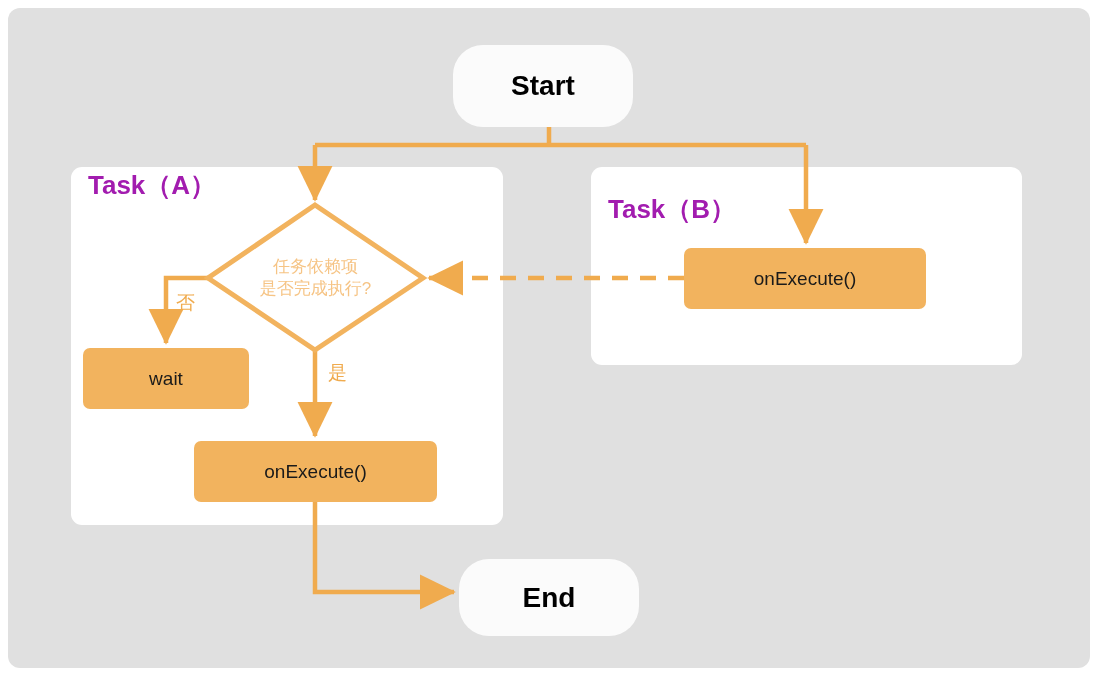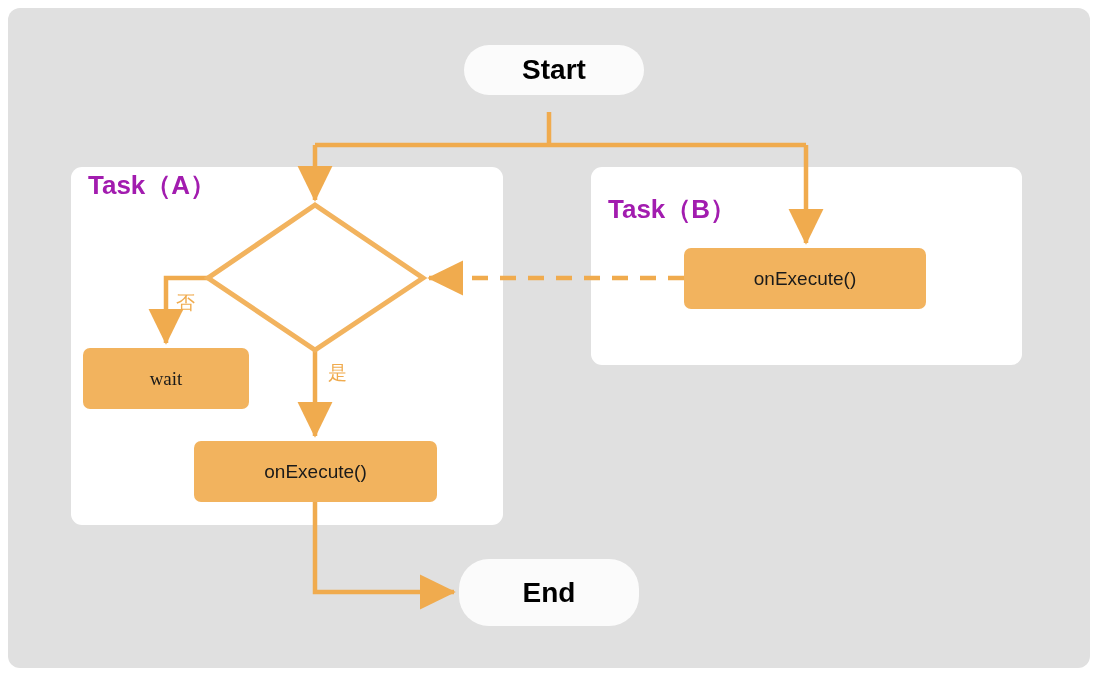--- a/index.html
+++ b/index.html
@@ -116,27 +116,31 @@
       <path d="M315,350 L315,436" marker-end="url(#arrowhead)"></path>
 
       <path d="M315,502 L315,592 L454,592" marker-end="url(#arrowhead)"></path>
 
       <path d="M684,278 L429,278" stroke-dasharray="16 12" marker-end="url(#arrowhead)"></path>
     </g>
 
     <polygon points="315,205 423,278 315,350 208,278" fill="#ffffff" stroke="#f2b35e" stroke-width="5" stroke-linejoin="miter"></polygon>
   </svg>
 
-  <div class="term" style="left:464px; top:45px; width:180px; height:50px;">Start</div>
+  <div class="term" style="left:453px; top:45px; width:180px; height:82px;">Start</div>
 
-  <div class="term" style="left:459px; top:559px; width:180px; height:67px;">End</div>
+  <div class="term" style="left:459px; top:559px; width:180px; height:77px;">End</div>
 
+  <div class="diamond-text" style="left:208px; top:256px; width:215px;">
+    <div>任务依赖项</div>
+    <div>是否完成执行?</div>
+  </div>
 
   <div class="edge-label" style="left:176px; top:290px;">否</div>
   <div class="edge-label" style="left:328px; top:360px;">是</div>
 
-  <div class="procbox" style="left:83px; top:348px; width:166px; height:61px;font-family:Liberation Serif, serif;">wait</div>
+  <div class="procbox" style="left:83px; top:348px; width:166px; height:61px;">wait</div>
 
   <div class="procbox" style="left:194px; top:441px; width:243px; height:61px;">onExecute()</div>
 
   <div class="procbox" style="left:684px; top:248px; width:242px; height:61px;">onExecute()</div>
 
 </div>
 
 </body></html>

